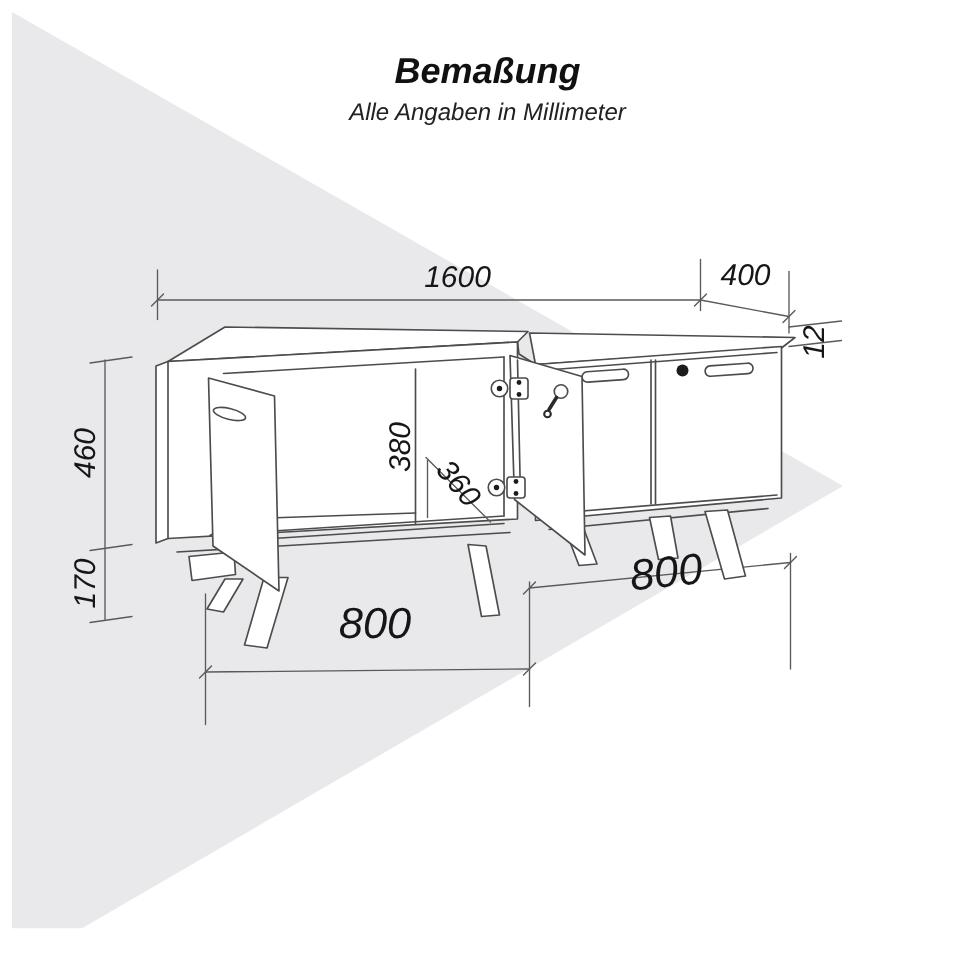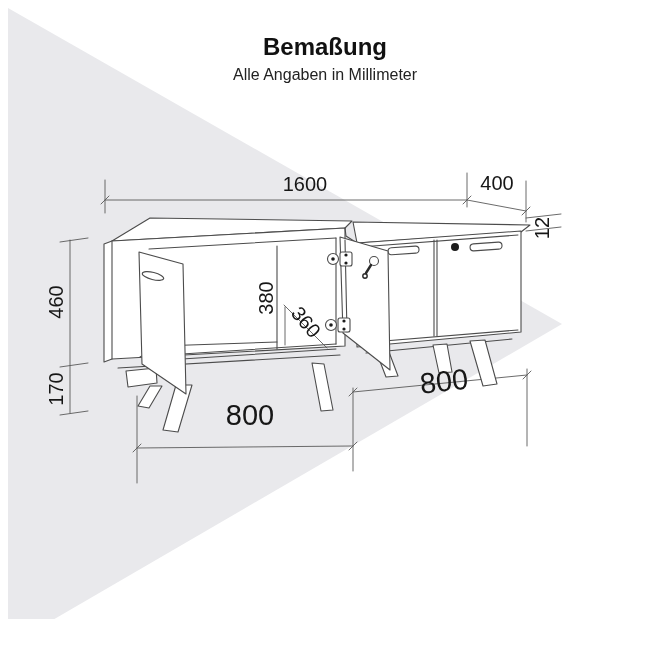--- a/index.html
+++ b/index.html
@@ -1,17 +1,17 @@
 <!DOCTYPE html>
 <html><head>
 <meta charset="utf-8">
 <style>
   html,body{margin:0;padding:0;background:#ffffff;}
   .stage{position:relative;width:650px;height:619px;background:#ffffff;overflow:hidden;
-         font-family:"Liberation Sans", sans-serif;}
+         font-family:"Liberation Sans", sans-serif;font-style:italic;}
   svg{position:absolute;left:0;top:0;}
   .ln{stroke:#4c4c4c;stroke-width:1.1;fill:none;stroke-linecap:round;stroke-linejoin:round;}
   .thin{stroke:#5a5a5a;stroke-width:0.9;fill:none;stroke-linecap:round;}
   .panel{fill:#ffffff;stroke:#4c4c4c;stroke-width:1.1;stroke-linejoin:round;}
   .dimtxt{fill:#161616;font-family:"Liberation Sans", sans-serif;font-size:20px;}
   .dimtxt-big{fill:#161616;font-family:"Liberation Sans", sans-serif;font-size:29px;}
   .title{fill:#111111;font-family:"Liberation Sans", sans-serif;font-size:24px;font-weight:bold;}
   .subtitle{fill:#222222;font-family:"Liberation Sans", sans-serif;font-size:16px;}
   .dark{fill:#1c1c1c;stroke:none;}
 </style>

